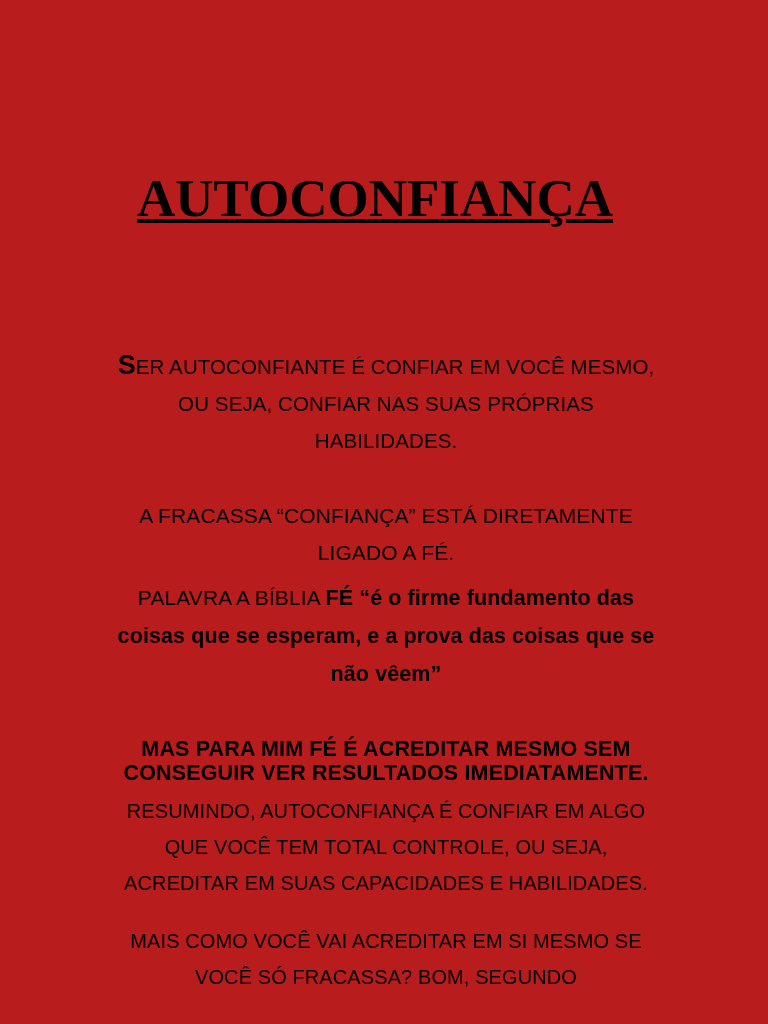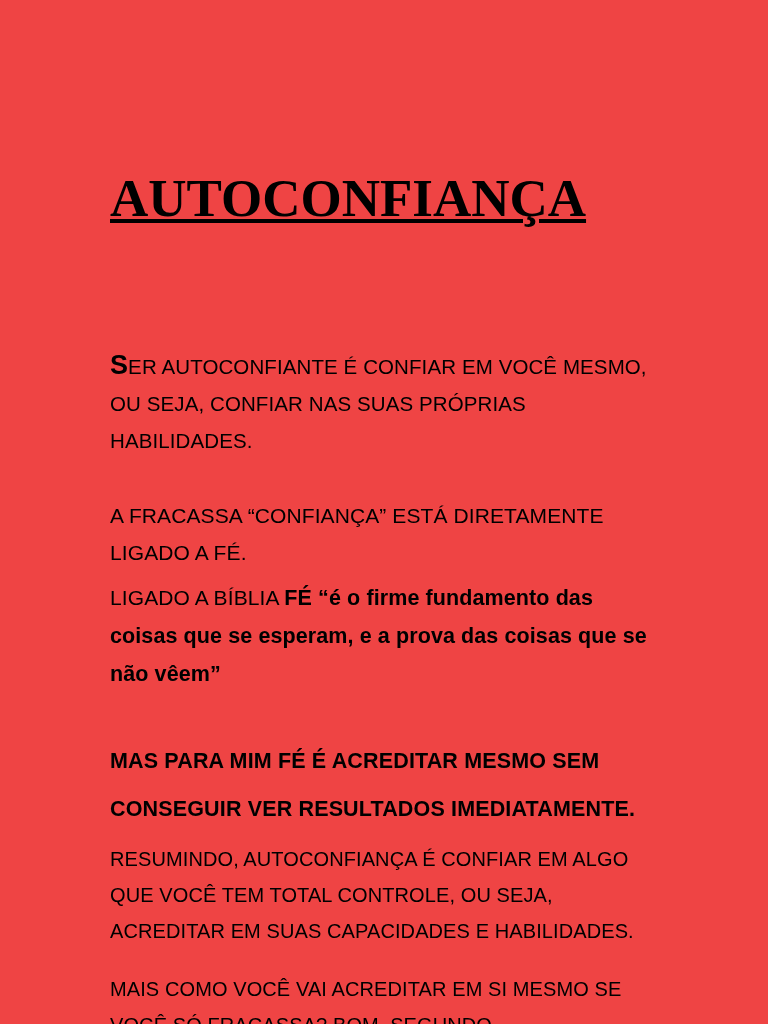--- a/index.html
+++ b/index.html
@@ -13,21 +13,22 @@
     position: relative;
     overflow: hidden;
     font-family: "Liberation Sans", "DejaVu Sans", sans-serif;
     color: #000000;
     -webkit-font-smoothing: antialiased;
   }
 
   .page {
     position: absolute;
     inset: 0;
-    background: #ef4444;
+    background: #b91c1c;
+    text-align: center;
   }
 
   
   .doc-title {
     position: absolute;
     left: 110px;
     top: 126px;
     width: 530px;
     font-family: "Liberation Serif", "DejaVu Serif", serif;
     font-weight: 700;
@@ -82,21 +83,21 @@
     letter-spacing: 0.1px;
   }
   .p-quote .bold {
     font-weight: 700;
     font-size: 21.5px;
   }
 
   
   .p-bold {
     font-size: 21.5px;
-    line-height: 48px;
+    line-height: 24px;
     font-weight: 700;
     letter-spacing: 0.15px;
   }
 
   
   .p-large {
     font-size: 20px;
     line-height: 36px;
     letter-spacing: 0.1px;
   }
@@ -117,21 +118,21 @@
   <div class="body-copy">
 
     <p class="para p-smallcaps"><span class="initial">S</span><span>ER AUTOCONFIANTE É CONFIAR EM VOCÊ MESMO, OU SEJA, CONFIAR NAS SUAS PRÓPRIAS HABILIDADES.</span></p>
 
     <div class="gap-md"></div>
 
     <p class="para p-normal">A FRACASSA “CONFIANÇA” ESTÁ DIRETAMENTE LIGADO A FÉ.</p>
 
     <div class="gap-xs"></div>
 
-    <p class="para p-quote"><span>LIGADO A BÍBLIA </span><span class="bold">FÉ “é o firme fundamento das coisas que se esperam, e a prova das coisas que se não vêem”</span></p>
+    <p class="para p-quote"><span>PALAVRA A BÍBLIA </span><span class="bold">FÉ “é o firme fundamento das coisas que se esperam, e a prova das coisas que se não vêem”</span></p>
 
     <div class="gap-lg"></div>
 
     <p class="para p-bold">MAS PARA MIM FÉ É ACREDITAR MESMO SEM CONSEGUIR VER RESULTADOS IMEDIATAMENTE.</p>
 
     <div class="gap-xs"></div>
 
     <p class="para p-large">RESUMINDO, AUTOCONFIANÇA É CONFIAR EM ALGO QUE VOCÊ TEM TOTAL CONTROLE, OU SEJA, ACREDITAR EM SUAS CAPACIDADES E HABILIDADES.</p>
 
     <div class="gap-sm"></div>

